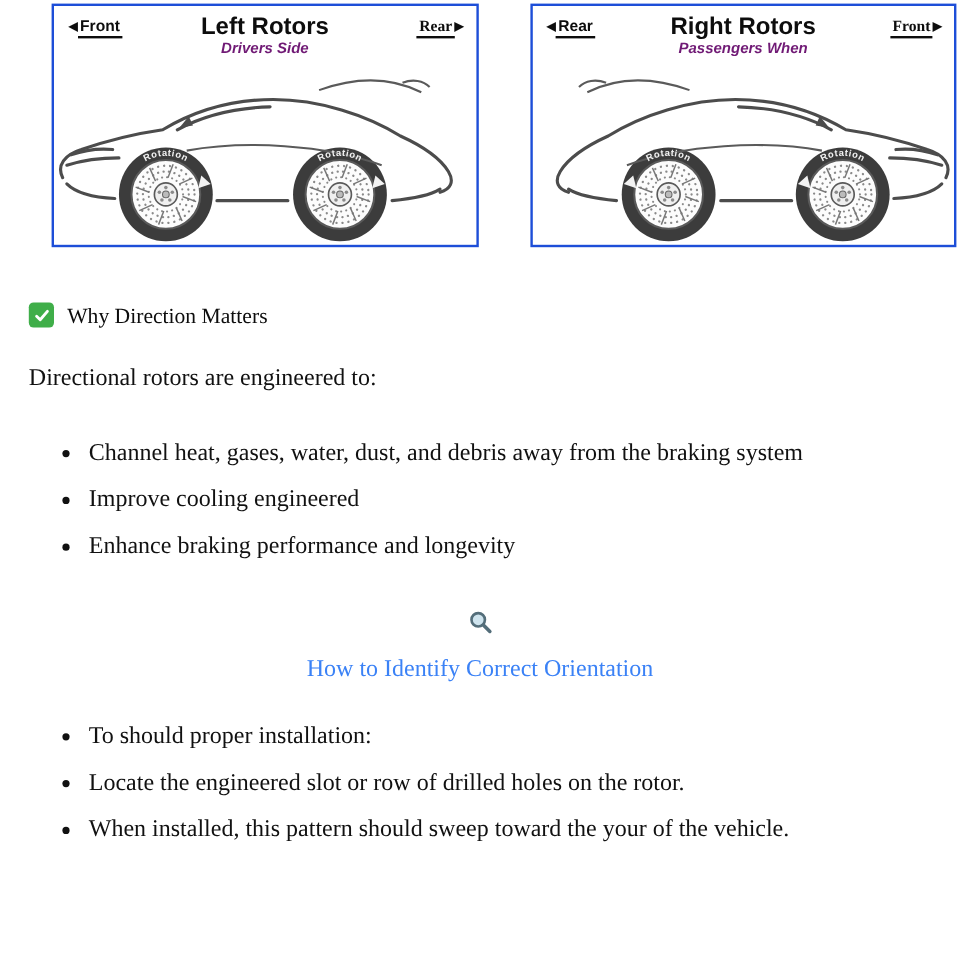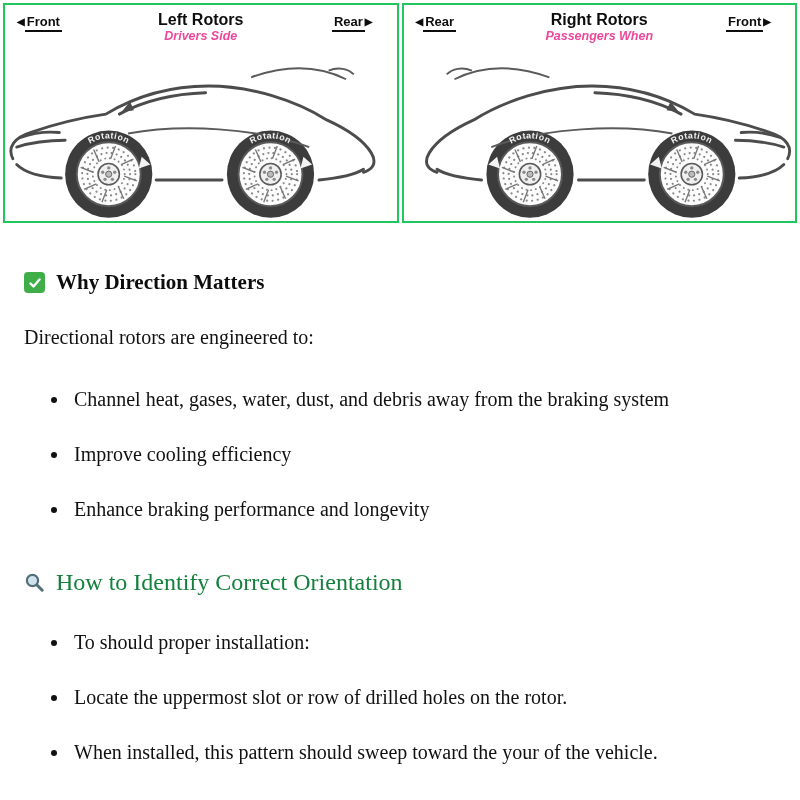--- a/index.html
+++ b/index.html
@@ -1,40 +1,40 @@
 <!DOCTYPE html>
 <html><head>
 <meta charset="utf-8">
 <style>
   html,body{margin:0;padding:0;background:#fff;}
   body{width:800px;font-family:"Liberation Serif",serif;color:#111;}
 
   
   .diagram{display:flex;gap:3px;padding:3px 3px 0;}
-  .panel{flex:1;border:2px solid #22c55e;background:#fff;padding:2px 2px 0;min-width:0;}
+  .panel{flex:1;border:2px solid #1d4ed8;background:#fff;padding:2px 2px 0;min-width:0;margin-left:40px;}
   .panel-header{position:relative;height:44px;padding-top:5px;}
   .titles{text-align:center;}
-  .panel-title{font-family:"Liberation Sans",sans-serif;font-weight:bold;font-size:16px;line-height:1.05;color:#0d0d0d;}
-  .panel-subtitle{font-family:"Liberation Sans",sans-serif;font-weight:bold;font-style:italic;font-size:12.5px;color:#ec4899;}
+  .panel-title{font-family:"Liberation Sans",sans-serif;font-weight:bold;font-size:20px;line-height:1.05;color:#0d0d0d;}
+  .panel-subtitle{font-family:"Liberation Sans",sans-serif;font-weight:bold;font-style:italic;font-size:12.5px;color:#701a75;}
   .dir{position:absolute;top:7px;font-family:"Liberation Sans",sans-serif;font-weight:bold;font-size:13px;color:#0d0d0d;white-space:nowrap;}
   .dir-left{left:10px;}
-  .dir-right{right:22px;}
+  .dir-right{right:8px;font-family:Liberation Serif, serif;}
   .dir-text{border-bottom:2px solid #0d0d0d;padding:0 2px 1px;}
   .tri{font-size:10px;position:relative;top:-1px;}
   .car-svg{display:block;width:100%;height:auto;}
   .rot-text{font-family:"Liberation Sans",sans-serif;font-size:9px;font-weight:bold;fill:#f2f2f2;letter-spacing:.6px;}
 
   
   .content{padding:16px 24px 12px;font-size:20px;line-height:1.7;}
   .intro{margin:6px 0 26px;}
-  .sec-heading{display:flex;align-items:center;gap:11px;font-size:21px;font-weight:bold;margin:26px 0 20px;color:#0d0d0d;}
-  .sec-heading.regular{font-weight:normal;font-size:24px;color:#15803d;margin:36px 0 22px;}
+  .sec-heading{display:flex;align-items:center;gap:11px;font-size:18px;font-weight:normal;margin:26px 0 20px;color:#0d0d0d;}
+  .sec-heading.regular{font-weight:normal;font-size:20px;color:#3b82f6;margin:36px 0 22px;flex-direction:column;}
   .lead{margin:0 0 28px;}
   ul{margin:0 0 20px;padding-left:46px;list-style:disc;}
-  li{margin:21px 0;padding-left:4px;}
+  li{margin:5px 0;padding-left:4px;}
   li::marker{color:#111;}
 
   .check-icon{width:21px;height:21px;border-radius:4px;background:#3fae49;display:inline-flex;align-items:center;justify-content:center;flex:none;}
   .mag-icon{display:inline-flex;flex:none;}
 </style>
 </head>
 <body>
 
 <svg width="0" height="0" style="position:absolute" aria-hidden="true">
   <defs>
@@ -150,33 +150,33 @@
           <path d="M2.5 7.5 L5.5 10.5 L11.5 3.5" fill="none" stroke="#fff" stroke-width="2.4" stroke-linecap="round" stroke-linejoin="round"></path>
         </svg>
     </span>
     <span>Why Direction Matters</span>
   </div>
 
   <p class="lead">Directional rotors are engineered to:</p>
 
   <ul>
     <li>Channel heat, gases, water, dust, and debris away from the braking system</li>
-    <li>Improve cooling efficiency</li>
+    <li>Improve cooling engineered</li>
     <li>Enhance braking performance and longevity</li>
   </ul>
 
   <div class="sec-heading regular">
     <span class="mag-icon">
       <svg width="21" height="21" viewBox="0 0 21 21">
         <circle cx="8.5" cy="8.5" r="5.6" fill="#cfe4ee" stroke="#546e7a" stroke-width="2.2"></circle>
         <line x1="13" y1="13" x2="18.2" y2="18.2" stroke="#546e7a" stroke-width="3" stroke-linecap="round"></line>
       </svg>
     </span>
     <span>How to Identify Correct Orientation</span>
   </div>
 
   <ul>
     <li>To should proper installation:</li>
-    <li>Locate the uppermost slot or row of drilled holes on the rotor.</li>
+    <li>Locate the engineered slot or row of drilled holes on the rotor.</li>
     <li>When installed, this pattern should sweep toward the your of the vehicle.</li>
   </ul>
 
 </div>
 
 </body></html>

